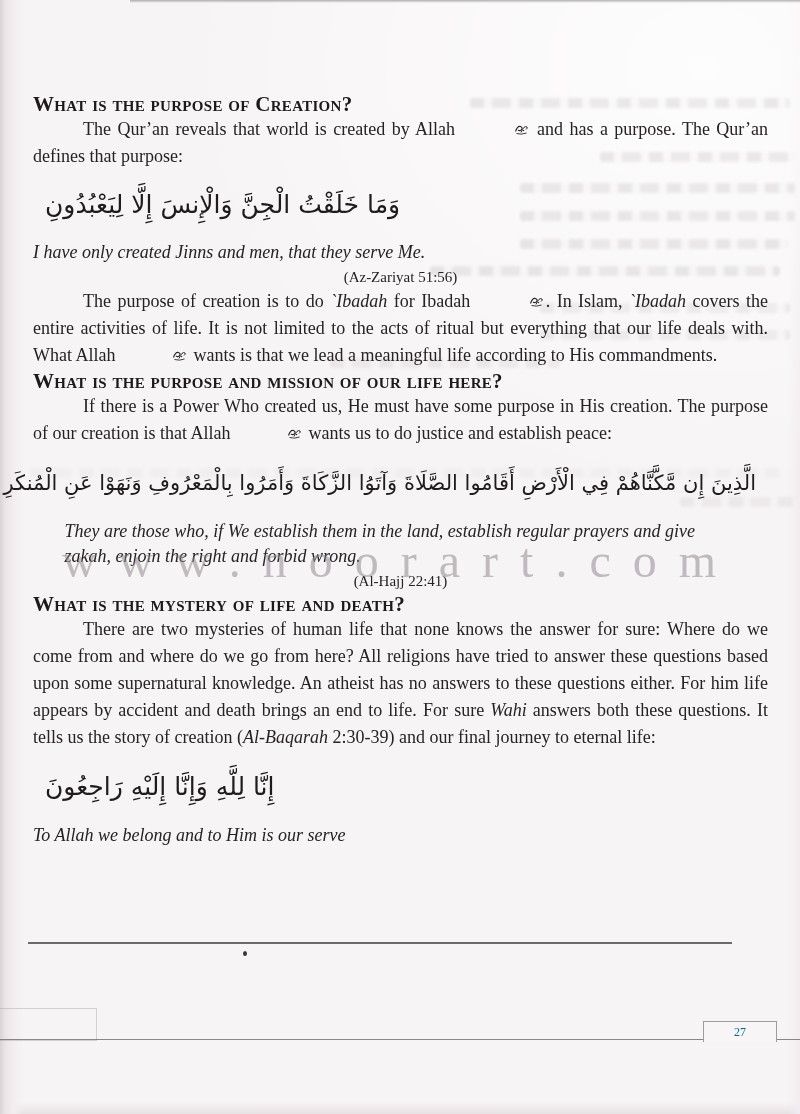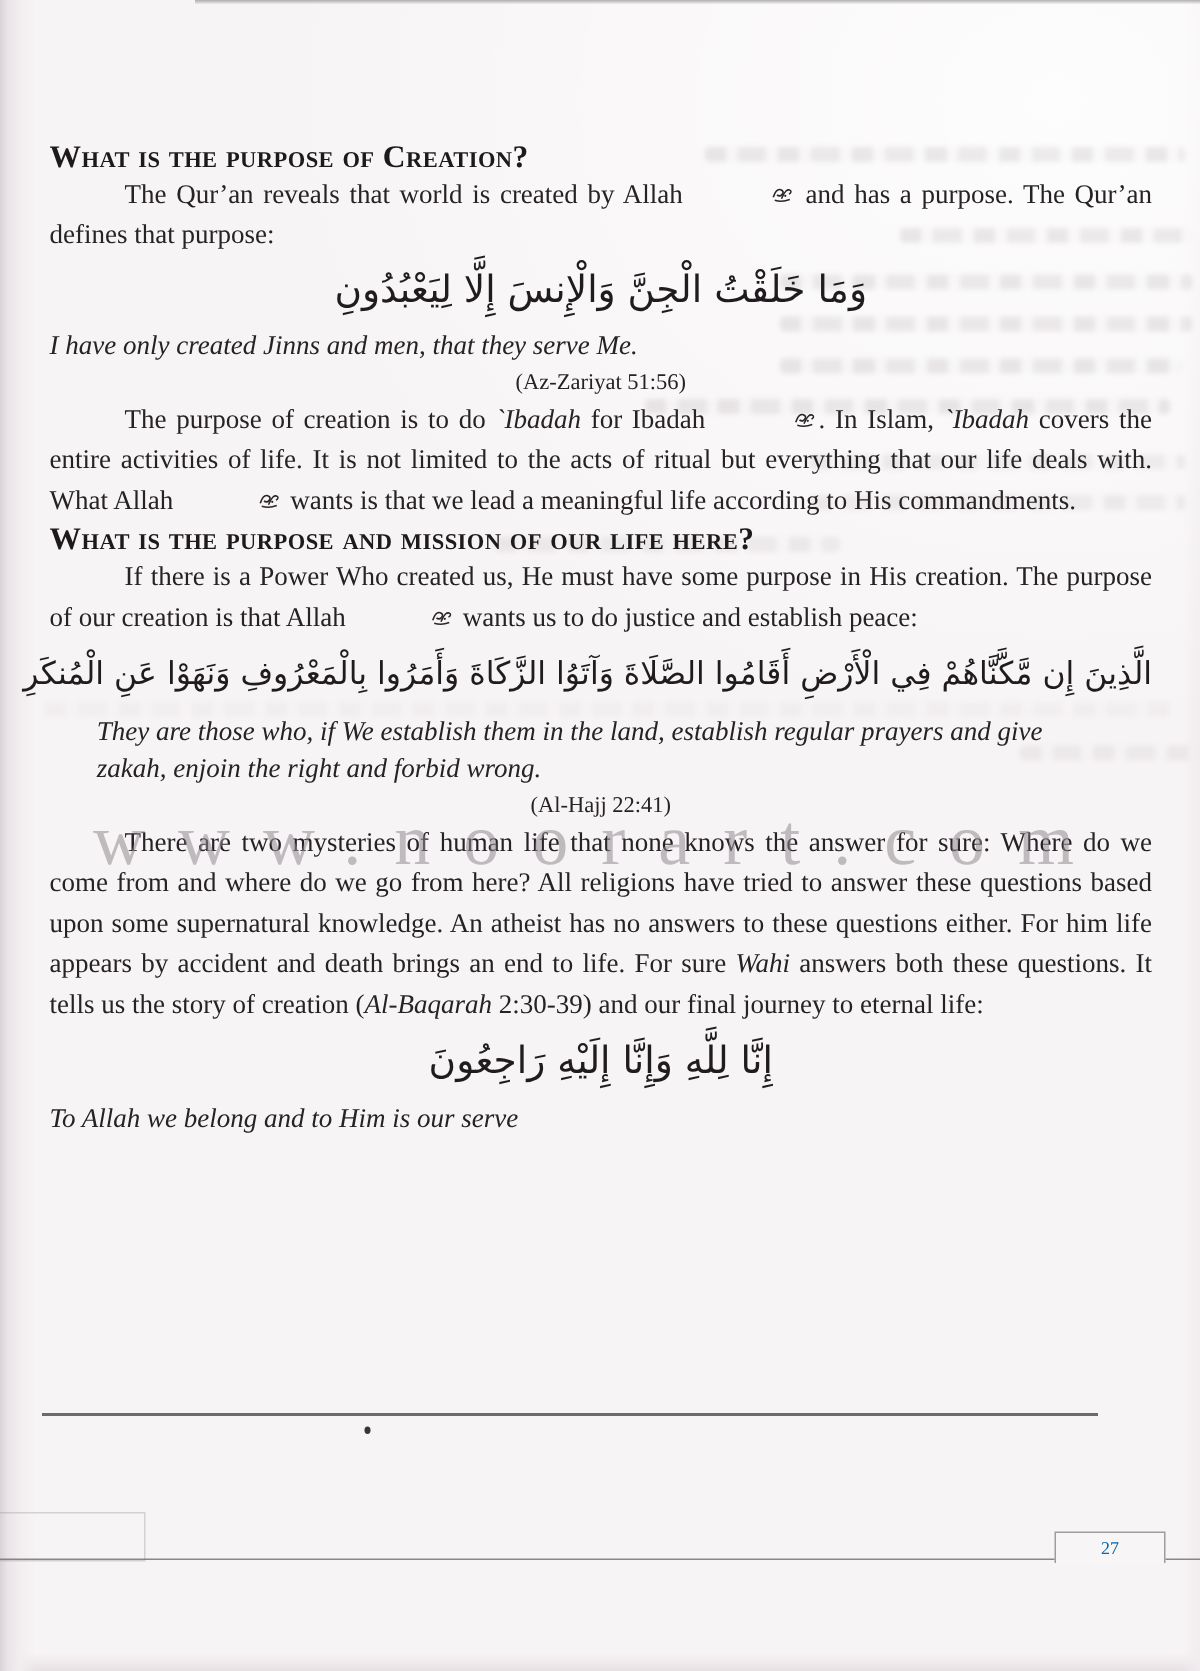--- a/index.html
+++ b/index.html
@@ -45,22 +45,22 @@
     line-height: 27px;
   }
   .it { font-style: italic; }
   .honorific {
     display: inline-block;
     vertical-align: -1px;
     margin: 0 2px;
     line-height: 0;
   }
   p.arabic {
-    margin: 0;
-    text-align: center;
+    margin: 12px;
+    text-align: left;
     direction: rtl;
     white-space: nowrap;
     font-family: "DejaVu Sans", sans-serif;
     color: #1f1b1e;
   }
   .arabic-1 { font-size: 25px; line-height: 46px; margin-top: 4px; }
   .arabic-2 { font-size: 21px; line-height: 48px; }
   .arabic-3 { font-size: 25px; line-height: 48px; }
   p.trans {
     margin: 2px auto 0 auto;
@@ -202,20 +202,21 @@
             <path d="M3 17 Q7 5 13 7 Q18 9 15 13 Q12 17 8 14" fill="none" stroke="#2a2528" stroke-width="2.2"></path>
             <path d="M14 19 Q20 4 26 8 Q28 10 24 13" fill="none" stroke="#2a2528" stroke-width="2"></path>
             <path d="M5 21 Q15 24 25 20" fill="none" stroke="#2a2528" stroke-width="1.8"></path>
             <circle cx="19" cy="15" r="1.5" fill="#2a2528"></circle>
           </svg></span><span> wants us to do justice and establish peace:</span></p>
 
     <p class="arabic arabic-2">الَّذِينَ إِن مَّكَّنَّاهُمْ فِي الْأَرْضِ أَقَامُوا الصَّلَاةَ وَآتَوُا الزَّكَاةَ وَأَمَرُوا بِالْمَعْرُوفِ وَنَهَوْا عَنِ الْمُنكَرِ</p>
     <p class="trans narrow">They are those who, if We establish them in the land, establish regular prayers and give zakah, enjoin the right and forbid wrong.</p>
     <p class="cite">(Al-Hajj 22:41)</p>
 
+    <h2 class="heading mt-h3">What is the mystery of life and death?</h2>
 
     <p class="body mt-p4"><span>There are two mysteries of human life that none knows the answer for sure: Where do we come from and where do we go from here? All religions have tried to answer these questions based upon some supernatural knowledge. An atheist has no answers to these questions either. For him life appears by accident and death brings an end to life. For sure </span><span class="it">Wahi</span><span> answers both these questions. It tells us the story of creation (</span><span class="it">Al-Baqarah</span><span> 2:30-39) and our final journey to eternal life:</span></p>
 
     <p class="arabic arabic-3">إِنَّا لِلَّهِ وَإِنَّا إِلَيْهِ رَاجِعُونَ</p>
     <p class="trans">To Allah we belong and to Him is our serve</p>
 
   </div>
 
   <div class="footnote-rule"></div>
   <div class="footer-line"></div>

